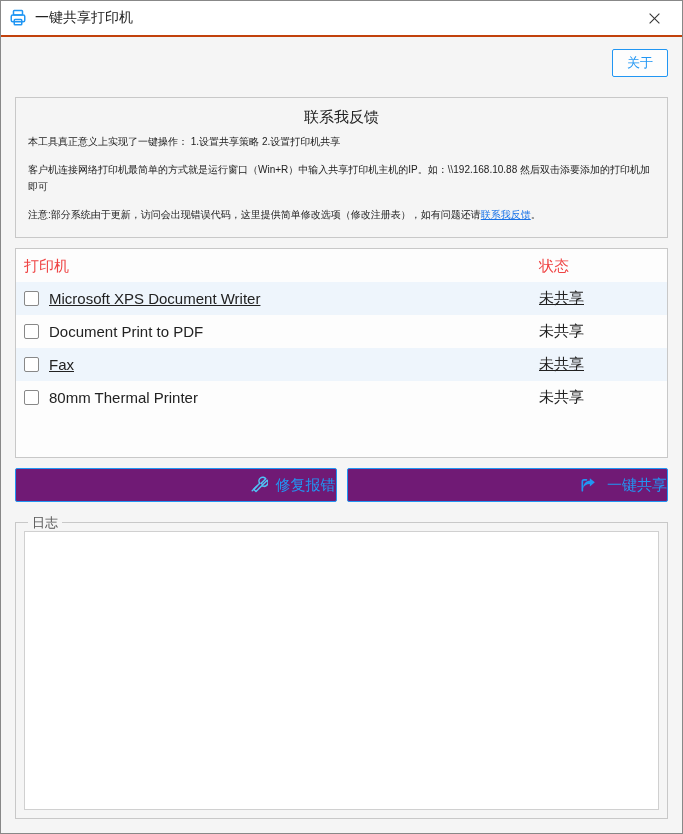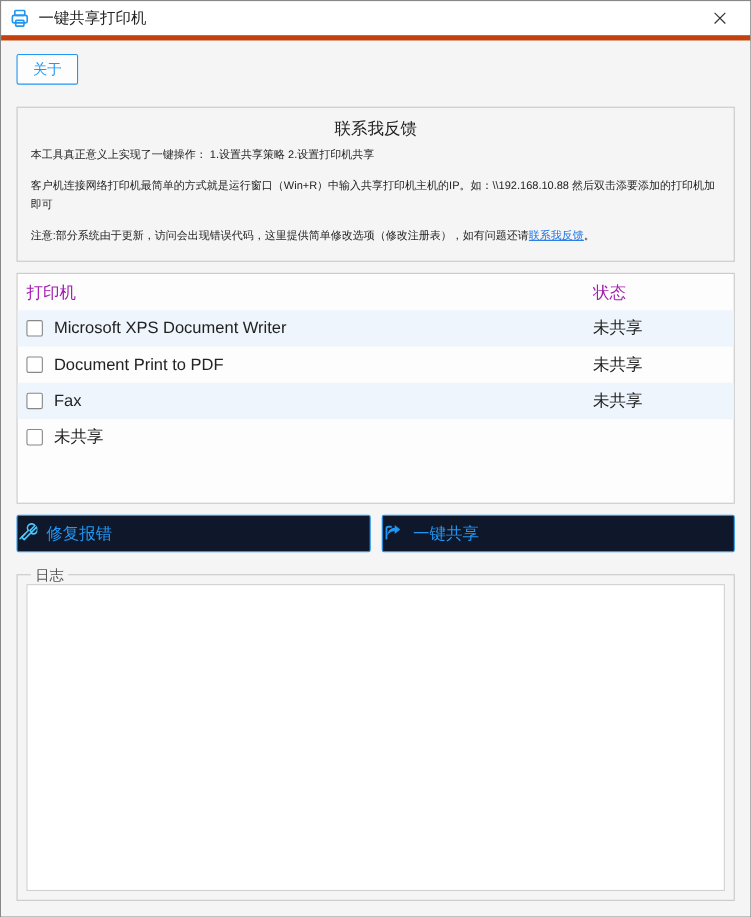--- a/index.html
+++ b/index.html
@@ -16,21 +16,21 @@
       border: 1px solid #888;
       display: flex;
       flex-direction: column;
       background: #fff;
     }
     .titlebar {
       height: 36px;
       display: flex;
       align-items: center;
       padding: 0 10px 0 8px;
-      border-bottom: 5px solid #c2410c;
+      border-bottom: 2px solid #c2410c;
     }
     .titlebar .app-icon {
       width: 18px;
       height: 18px;
       margin-right: 8px;
       flex-shrink: 0;
     }
     .titlebar .title {
       font-size: 14px;
       color: #222;
@@ -48,20 +48,21 @@
     }
     .content {
       flex: 1;
       background: #f5f5f5;
       padding: 12px 14px 14px 14px;
       display: flex;
       flex-direction: column;
     }
     .about-row {
       display: flex;
+      justify-content: flex-end;
       margin-bottom: 20px;
     }
     .about-btn {
       min-width: 56px;
       padding: 4px 12px;
       font-size: 13px;
       background: #fdfdfd;
       border: 1.5px solid #2196f3;
       color: #2196f3;
       border-radius: 2px;
@@ -94,57 +95,57 @@
     .printer-list {
       border: 1px solid #c8c8c8;
       background: #fdfdfd;
       margin-bottom: 10px;
       min-height: 210px;
     }
     .printer-header {
       display: flex;
       padding: 8px 8px 6px 8px;
       font-size: 15px;
-      color: #a21caf;
+      color: #ef4444;
     }
     .col-name { flex: 1; }
     .col-status { width: 120px; }
     .printer-row {
       display: flex;
       align-items: center;
       padding: 7px 8px;
       font-size: 15px;
       color: #222;
     }
-    .printer-row.alt { background: #eef5fc; }
+    .printer-row.alt { background: #eef5fc; text-decoration: underline; }
     .printer-row .chk {
       width: 15px;
       height: 15px;
       border: 1.5px solid #888;
       border-radius: 2px;
       margin-right: 10px;
       flex-shrink: 0;
       background: #fff;
     }
     .printer-row .pname { flex: 1; }
     .printer-row .pstatus { width: 120px; }
     .actions {
       display: flex;
       gap: 10px;
       margin-bottom: 12px;
     }
     .action-btn {
       flex: 1;
       height: 34px;
       border: 1.5px solid #2196f3;
-      background: #0f172a;
+      background: #701a75;
       border-radius: 2px;
       display: flex;
       align-items: center;
-      justify-content: flex-start;
+      justify-content: flex-end;
       gap: 8px;
       font-size: 15px;
       color: #2196f3;
       cursor: pointer;
     }
     .action-btn .icon { flex-shrink: 0; }
     .log-frame {
       flex: 1;
       border: 1px solid #c8c8c8;
       position: relative;
@@ -217,20 +218,21 @@
         <span class="pname">Document Print to PDF</span>
         <span class="pstatus">未共享</span>
       </div>
       <div class="printer-row alt">
         <span class="chk"></span>
         <span class="pname">Fax</span>
         <span class="pstatus">未共享</span>
       </div>
       <div class="printer-row">
         <span class="chk"></span>
+        <span class="pname">80mm Thermal Printer</span>
         <span class="pstatus">未共享</span>
       </div>
     </div>
 
     <div class="actions">
       <div class="action-btn">
         <span class="icon">
           <svg viewBox="0 0 24 24" width="18" height="18">
             <path d="M21 5l-6 6 2 2 6-6a5 5 0 01-7 7l-8 8-3-3 8-8a5 5 0 018-6z" fill="none" stroke="#4fc3f7" stroke-width="2" stroke-linejoin="round"></path>
             <path d="M3 21l6-6" stroke="#4fc3f7" stroke-width="2" stroke-linecap="round"></path>

